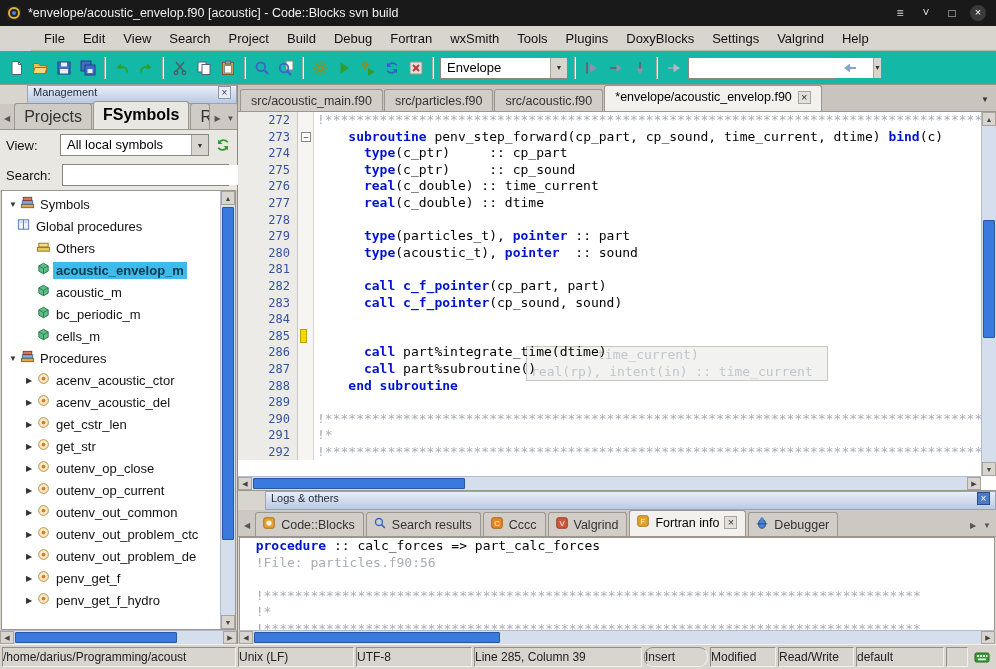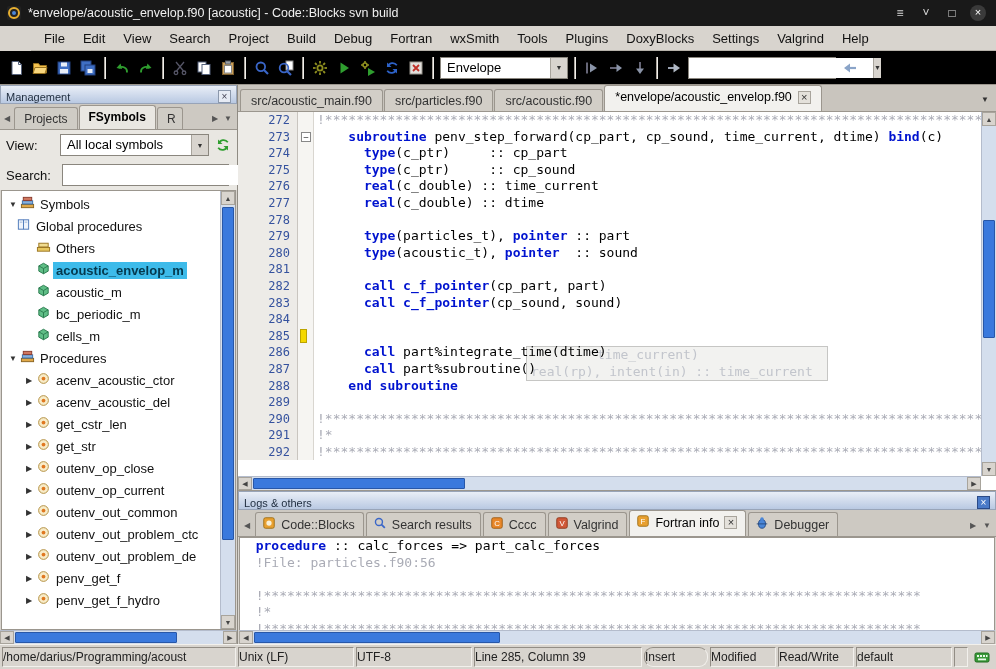--- a/index.html
+++ b/index.html
@@ -13,41 +13,41 @@
   .winbtns{ display:flex; gap:10px; align-items:center; padding-right:4px;}
   .wbtn{ color:#d8d8d8; font-size:12px; width:16px; text-align:center; cursor:default;}
   .wbtn.close{ background:#3a3a3a; color:#fff; border-radius:50%; width:16px; height:16px; line-height:15px; font-size:11px;}
   .icon svg{ display:block; }
 
   
   .menubar{ height:25px; background:#d8d4ce; border-bottom:1px solid #b6b2aa; display:flex; align-items:center; padding:0 4px; flex:0 0 auto;margin-left:31px;}
   .menu-item{ font-size:13px; color:#111; padding:3px 9px; }
 
   
-  .toolbar{ height:34px; background:#000000; border-bottom:1px solid #9b968e; display:flex; align-items:center; padding:0 4px; gap:0; flex:0 0 auto;}
+  .toolbar{ height:34px; background:#14b8a6; border-bottom:1px solid #9b968e; display:flex; align-items:center; padding:0 4px; gap:0; flex:0 0 auto;}
   .tbtn{ width:24px; height:24px; display:flex; align-items:center; justify-content:center; border:1px solid transparent; border-radius:2px;}
   .tsep{ width:2px; height:22px; border-left:1px solid #aaa49c; border-right:1px solid #f2f0ec; margin:0 4px;}
   .combo{ background:#fff; border:1px solid #8a867e; height:22px; display:flex; align-items:stretch; }
   .combo .cval{ font-size:13px; padding:2px 6px 0 6px; flex:1; white-space:nowrap; overflow:hidden;}
   .combo .carr{ width:17px; background:#d8d4ce; border-left:1px solid #a8a49c; display:flex; align-items:center; justify-content:center; font-size:7px; color:#333;}
   .tb-combo{ width:128px; margin:0 2px;}
   .tb-input{ width:148px; height:22px; border:1px solid #8a867e; background:#fff; display:flex; align-items:stretch; margin:0 2px;}
   .tb-input input{ border:none; outline:none; flex:1; font-size:13px; padding:0 4px; font-family:"Liberation Sans",sans-serif;}
 
   
   .main{ flex:1; display:flex; min-height:0;}
 
   
   .mgmt{ width:238px; flex:0 0 auto; display:flex; flex-direction:column; border-right:1px solid #8f8b83; background:#d8d4ce; min-height:0;}
-  .panel-hdr{ height:19px; background:linear-gradient(#e9eef7,#b9c9e2); border:1px solid #98a4b8; display:flex; align-items:flex-end; padding:0 5px; font-size:11px; color:#1d2b3d; flex:0 0 auto;}
+  .panel-hdr{ height:19px; background:linear-gradient(#e9eef7,#b9c9e2); border:1px solid #98a4b8; display:flex; align-items:flex-start; padding:0 5px; font-size:11px; color:#1d2b3d; flex:0 0 auto;margin-left:27px;}
   .panel-hdr .ph-label{flex:1;}
   .hdr-close{ width:13px; height:13px; border:1px solid #8b98ac; background:#e6ebf4; color:#445; font-size:10px; line-height:11px; text-align:center;}
   .mgmt-tabs{ height:26px; display:flex; align-items:flex-end; background:#cdc9c2; border-bottom:1px solid #9b968e; padding:0 2px; gap:1px; flex:0 0 auto;}
   .navarr{ font-size:8px; color:#555; padding:0 3px 6px 2px;}
-  .mtab{ font-size:12px; padding:4px 9px 3px 9px; background:#cfccc5; border:1px solid #9b968e; border-bottom:none; color:#333; border-radius:3px 3px 0 0;margin-top:40px;}
+  .mtab{ font-size:16px; padding:4px 9px 3px 9px; background:#cfccc5; border:1px solid #9b968e; border-bottom:none; color:#333; border-radius:3px 3px 0 0;margin-top:40px;}
   .mtab.active{ background:#e9e7e2; font-weight:bold; color:#000; padding-bottom:5px;}
   .mtab.cut{ max-width:26px; overflow:hidden;}
   .mgmt-row{ display:flex; align-items:center; padding:4px 6px; gap:6px; flex:0 0 auto; background:#e9e7e2;}
   .mgmt-row .lbl{ font-size:13px; width:48px; color:#111;}
   .view-combo{ flex:1;}
   .search-combo{ flex:1;}
   .tree-wrap{ flex:1; position:relative; background:#fff; border:1px solid #9b968e; margin:0 1px; min-height:0; overflow:hidden;}
   .tree{ position:absolute; left:0; top:2px; right:15px; bottom:0; overflow:hidden;}
   .trow{ height:22px; display:flex; align-items:center; font-size:13px; color:#111; white-space:nowrap;}
   .texp{ width:14px; font-size:8px; color:#333; text-align:center; flex:0 0 auto;}
@@ -790,21 +790,21 @@
   </div>
 
   <div class="statusbar">
       <span class="sseg" style="width: 234px;">/home/darius/Programming/acoust</span>
       <span class="sseg" style="width: 116px;">Unix (LF)</span>
       <span class="sseg" style="width: 116px;">UTF-8</span>
       <span class="sseg" style="width: 168px;">Line 285, Column 39</span>
       <span class="sseg" style="width: 64px; border-radius: 9px;">Insert</span>
       <span class="sseg" style="width: 66px;">Modified</span>
       <span class="sseg" style="width: 76px;">Read/Write</span>
-      <span class="sseg" style="width: 96px;">default</span>
+      <span class="sseg" style="width: 88px;">default</span>
       <span class="sfill"></span>
       <span class="kbd-ic">
         <svg width="18" height="16" viewBox="0 0 16 16">
           <rect x="1" y="4" width="14" height="9" rx="1.5" fill="#3a9a3a" stroke="#1e6a1e"></rect>
           <g fill="#e8f8e8">
             <rect x="3" y="6" width="2" height="2"></rect>
             <rect x="6" y="6" width="2" height="2"></rect>
             <rect x="9" y="6" width="2" height="2"></rect>
             <rect x="12" y="6" width="1.5" height="2"></rect>
             <rect x="4" y="9.5" width="8" height="1.8"></rect>

